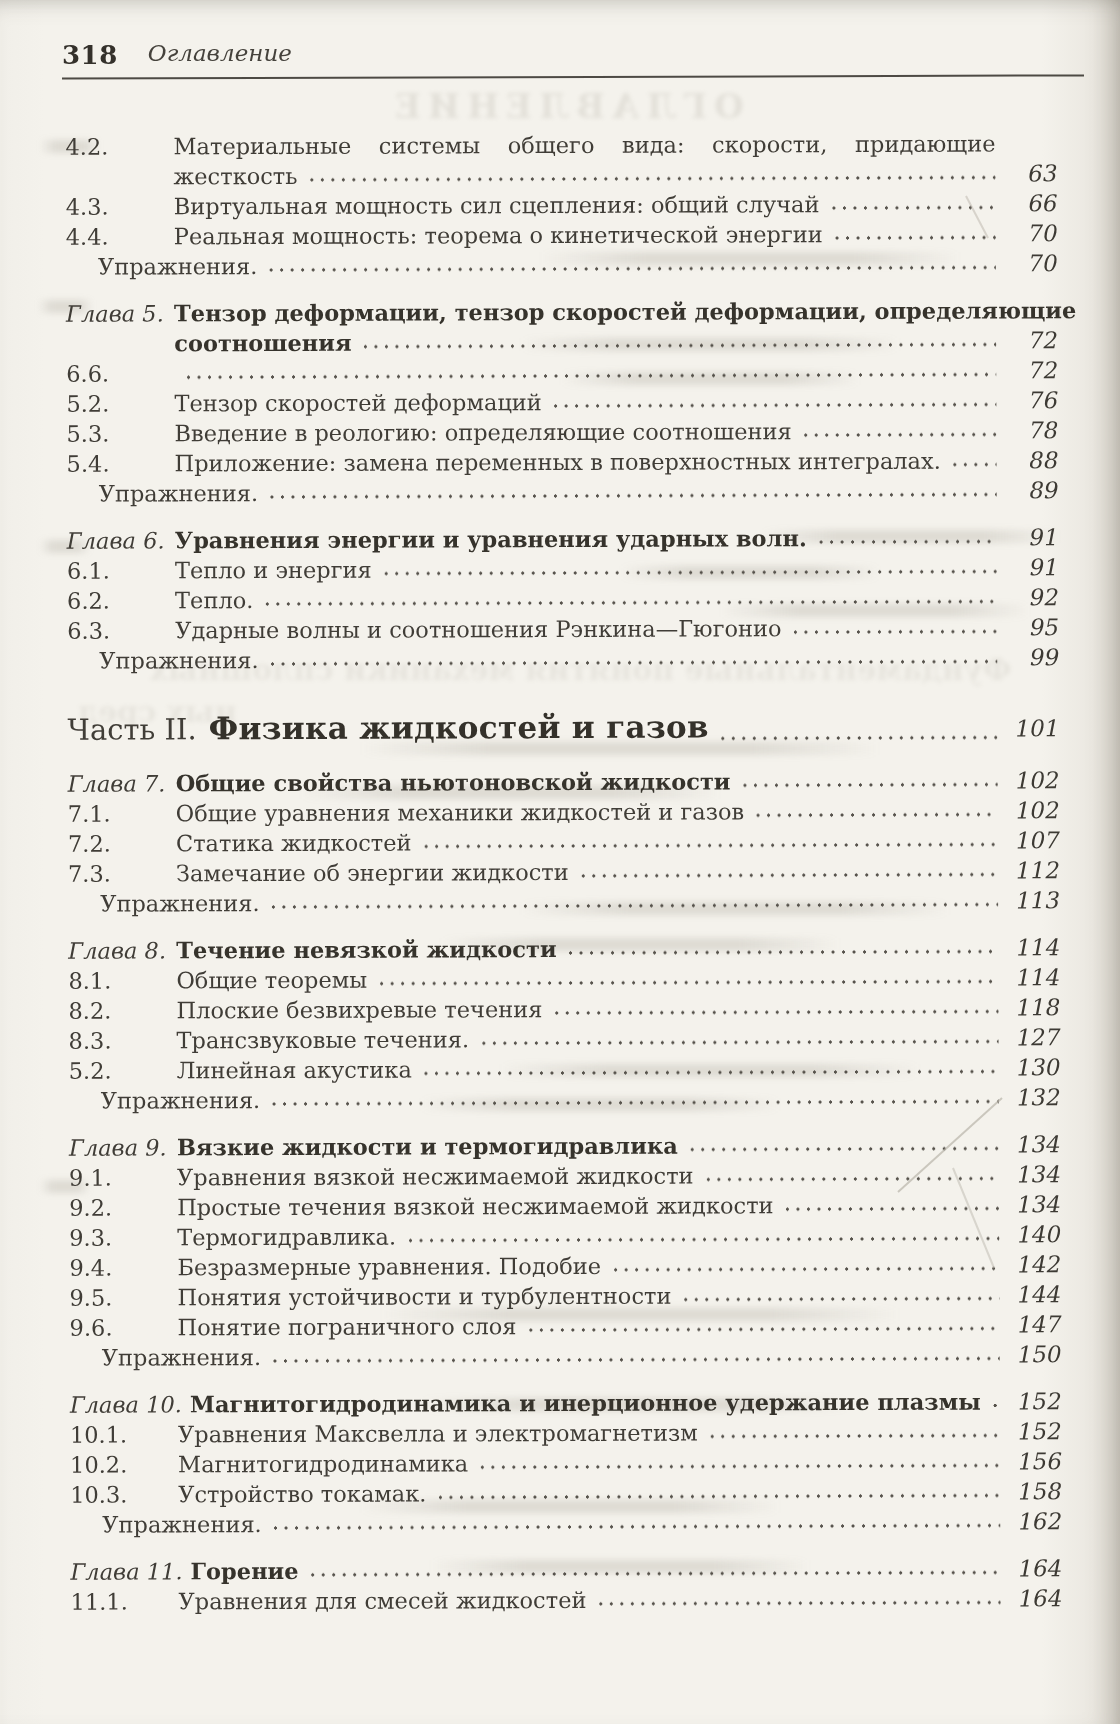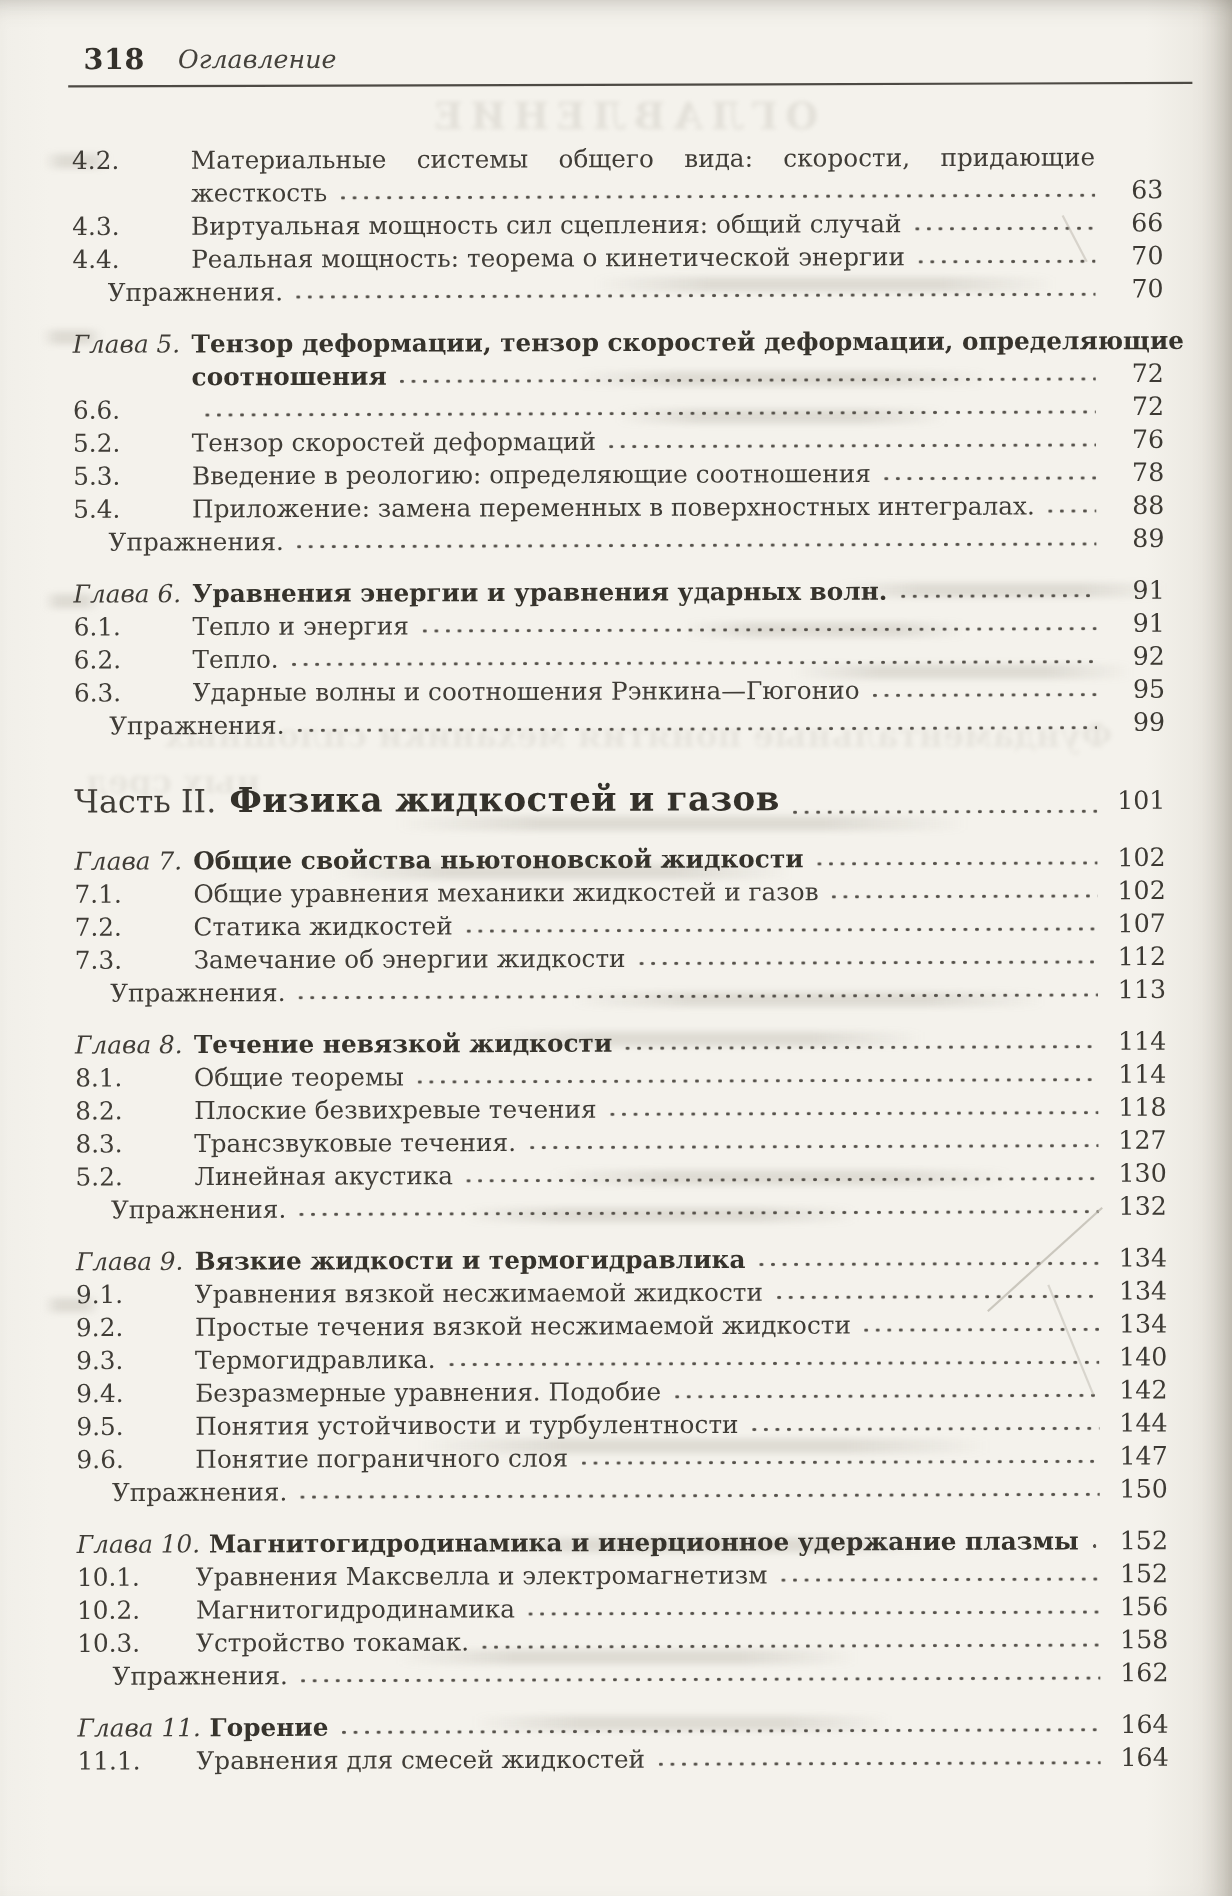--- a/index.html
+++ b/index.html
@@ -9,22 +9,22 @@
     font-family:"DejaVu Serif","Liberation Serif",serif;
   }
   .paper{
     position:relative;width:1120px;height:1724px;overflow:hidden;
     background:linear-gradient(90deg,#ecc 0%, #f1efe9 0%, #f4f2ec 4%, #f4f2ec 93%, #ebe8e1 97.5%, #dfdbd2 100%);
     color:#403d37;
     box-shadow:inset 0 18px 22px -18px rgba(90,85,75,.35), inset -26px 0 30px -24px rgba(90,85,75,.4);
   }
   
   .pg-header{
-    position:absolute;top:40px;left:76px;right:44px;
-    display:flex;align-items:center;
+    position:absolute;top:40px;left:62px;right:44px;
+    display:flex;align-items:flex-start;
   }
   .folio{font-weight:bold;font-size:26px;color:#34312b;letter-spacing:.5px;}
   .running{font-style:italic;font-size:23px;margin-left:30px;color:#45423c;}
   .header-rule{
     position:absolute;top:76px;left:62px;right:36px;height:2.4px;
     background:#4d4a44;transform:rotate(-.18deg);
   }
   
   .toc{
     position:absolute;top:130px;left:68px;right:60px;
@@ -44,21 +44,21 @@
   .entry.chapter .title{font-weight:bold;color:#36332c;}
   .entry.part .title{font-weight:bold;font-size:31px;color:#34312a;letter-spacing:.3px;}
   .row.cont{padding-left:108px;}
   .title.justify{flex:1 1 auto;text-align:justify;text-align-last:justify;margin-right:62px;}
   .leader{
     flex:1 1 24px;align-self:stretch;margin:0 10px 0 9px;
     background-image:radial-gradient(circle,#56524b 1.45px,rgba(0,0,0,0) 1.8px);
     background-size:10.5px 6px;background-repeat:repeat-x;
     background-position:left calc(100% - 8px);
   }
-  .pagenum{flex:0 0 auto;min-width:52px;text-align:right;font-size:23px;color:#3d3a34;}
+  .pagenum{flex:0 0 auto;min-width:52px;text-align:right;font-size:23px;color:#3d3a34;font-style:italic;}
   
   .ghost{
     position:absolute;transform:scaleX(-1);filter:blur(2px);
     color:#8d8779;font-weight:bold;pointer-events:none;white-space:nowrap;
   }
   .ghost-title{top:86px;left:388px;font-size:34px;letter-spacing:7px;opacity:.16;}
   .ghost-part{top:652px;left:150px;font-size:30px;opacity:.12;}
   .ghost-part2{top:694px;left:78px;font-size:30px;opacity:.12;}
   .smudge{
     position:absolute;height:13px;pointer-events:none;filter:blur(3px);

